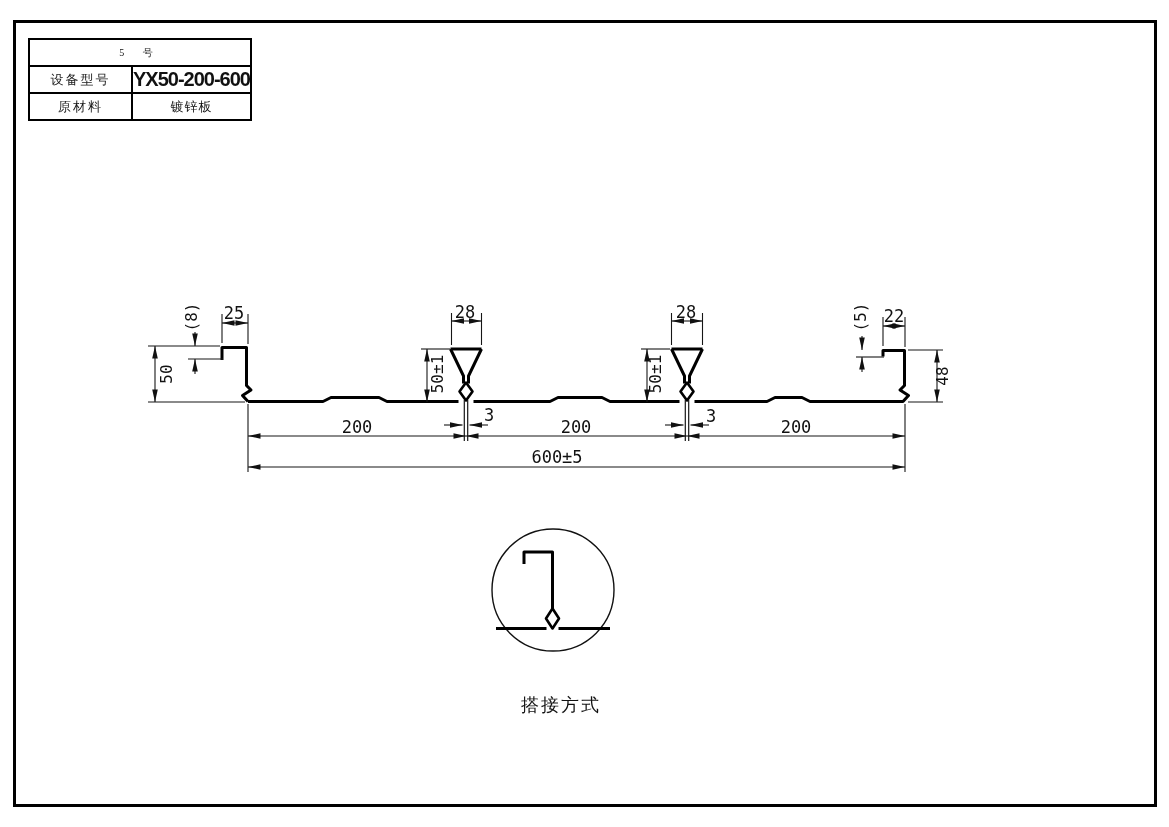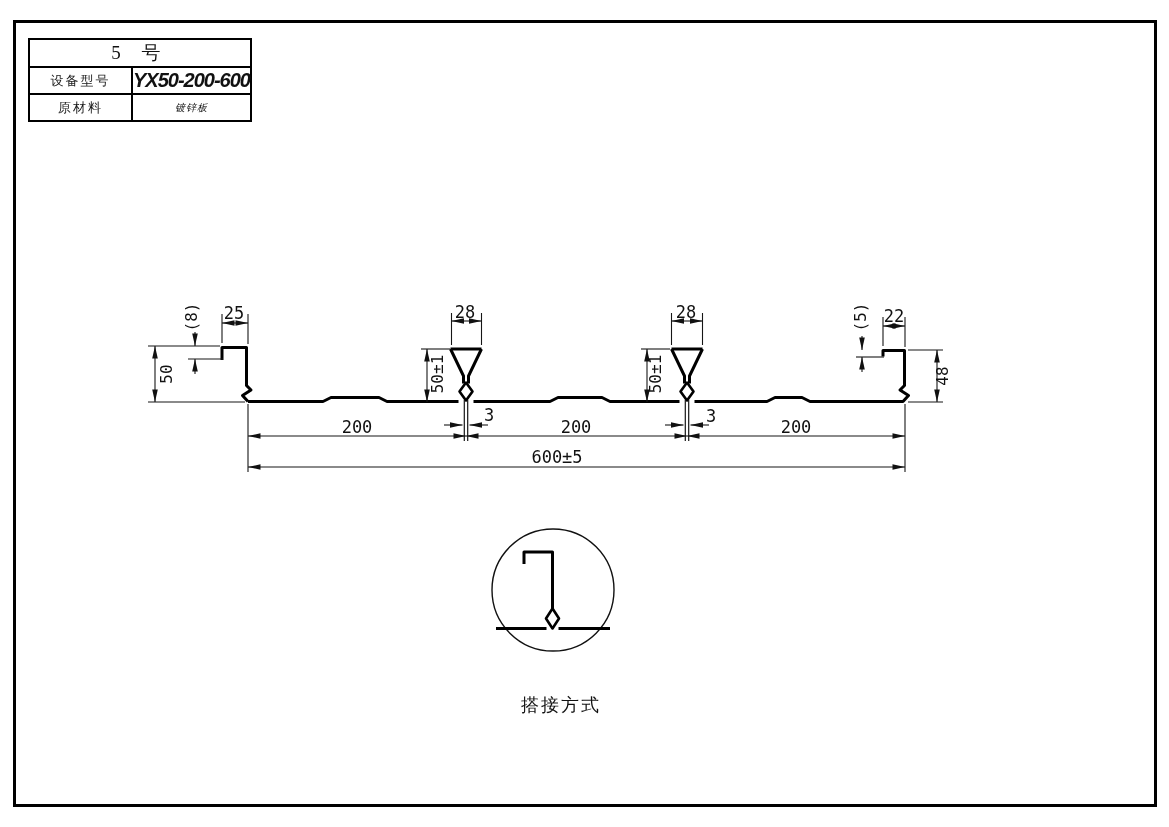--- a/index.html
+++ b/index.html
@@ -7,25 +7,25 @@
        font-family:"Liberation Sans",sans-serif;color:#111;}
   .sheet-border{position:absolute;left:13px;top:20px;width:1138px;height:781px;
        border:3px solid #000;background:#fff;}
   
   table.spec{position:absolute;left:28px;top:38px;border-collapse:collapse;
        table-layout:fixed;background:#fff;}
   table.spec td{border:2px solid #000;height:25px;padding:0;text-align:center;
        vertical-align:middle;overflow:visible;white-space:nowrap;}
   td.c-label{width:101px;font-family:"Liberation Serif",serif;font-size:13px;
        letter-spacing:2px;color:#1a1a1a;}
-  td.c-value{width:106px;font-family:"DejaVu Sans Mono",monospace;font-size:15px;font-style:italic;}
-  td.t-title{font-family:"Liberation Serif",serif;font-size:19px;letter-spacing:8px;}
+  td.c-value{width:106px;font-family:"DejaVu Sans Mono",monospace;font-size:15px;}
+  td.t-title{font-family:"Liberation Serif",serif;font-size:10px;letter-spacing:8px;}
   td.v-model{font-family:"Liberation Sans",sans-serif;font-weight:bold;
        font-size:20px;letter-spacing:-1px;}
-  td.v-cjk{font-family:"Liberation Serif",serif;font-size:10px;letter-spacing:1px;}
+  td.v-cjk{font-family:"Liberation Serif",serif;font-size:13px;letter-spacing:1px;}
   
   svg.draw{position:absolute;left:0;top:0;}
   .thick{stroke:#000;stroke-width:3;fill:none;stroke-linejoin:round;stroke-linecap:butt;}
   .thick2{stroke:#000;stroke-width:2.6;fill:#fff;stroke-linejoin:round;}
   .thin{stroke:#161616;stroke-width:1.1;fill:none;}
   .stem{stroke:#161616;stroke-width:1.2;fill:none;}
   text.dim{font-family:"DejaVu Sans Mono",monospace;font-size:17px;fill:#111;}
   text.dimr{font-family:"DejaVu Sans Mono",monospace;font-size:16px;fill:#111;}
   text.cjk{font-family:"Liberation Serif",serif;font-size:18px;fill:#111;letter-spacing:2px;}
 </style>

